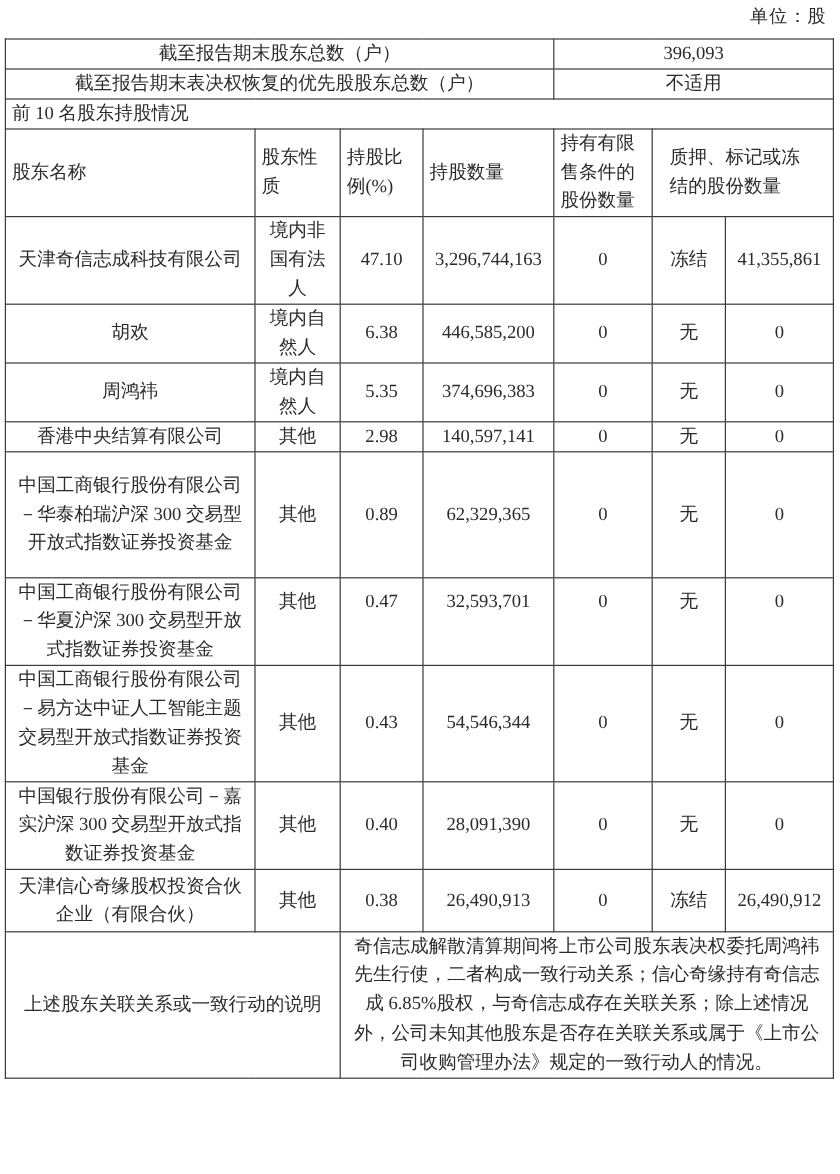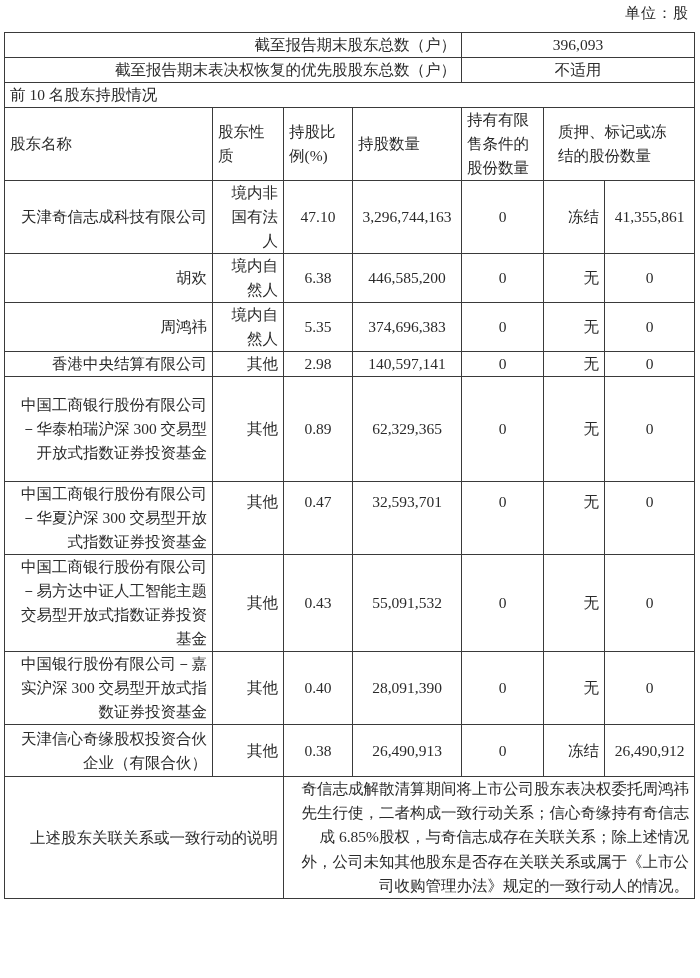--- a/index.html
+++ b/index.html
@@ -4,21 +4,21 @@
 <style>
   html, body { margin:0; padding:0; background:#ffffff; }
   body { width:700px; height:978px; position:relative; overflow:hidden;
          font-family:"Liberation Serif","DejaVu Serif",serif; color:#2a2a2a; }
   .unit { position:absolute; top:4px; right:11px; font-size:15px; letter-spacing:1px; }
   table { position:absolute; left:4px; top:32px; border-collapse:collapse;
           table-layout:fixed; width:690px; font-size:15.5px; }
   td { border:1px solid #3a3a3a; padding:0 5px; line-height:24px; vertical-align:middle; }
   .r { text-align:center; }
   .c { }
-  .l { text-align:right; }
+  .l { text-align:center; }
   .hdr td { line-height:24px; }
   .note { line-height:24.2px; }
 </style>
 </head>
 <body>
 
 <div class="unit">单位：股</div>
 
 <table>
   <colgroup>
@@ -102,21 +102,21 @@
     <td class="r" style="vertical-align:top;padding-top:8px">0.47</td>
     <td class="r" style="vertical-align:top;padding-top:8px">32,593,701</td>
     <td class="r" style="vertical-align:top;padding-top:8px">0</td>
     <td class="l" style="vertical-align:top;padding-top:8px">无</td>
     <td class="r" style="vertical-align:top;padding-top:8px">0</td>
   </tr>
   <tr style="height:95px">
     <td class="l">中国工商银行股份有限公司－易方达中证人工智能主题交易型开放式指数证券投资基金</td>
     <td class="l">其他</td>
     <td class="r">0.43</td>
-    <td class="r">55,091,532</td>
+    <td class="r">54,546,344</td>
     <td class="r">0</td>
     <td class="l">无</td>
     <td class="r">0</td>
   </tr>
   <tr style="height:70px">
     <td class="l">中国银行股份有限公司－嘉实沪深 300 交易型开放式指数证券投资基金</td>
     <td class="l">其他</td>
     <td class="r">0.40</td>
     <td class="r">28,091,390</td>
     <td class="r">0</td>

